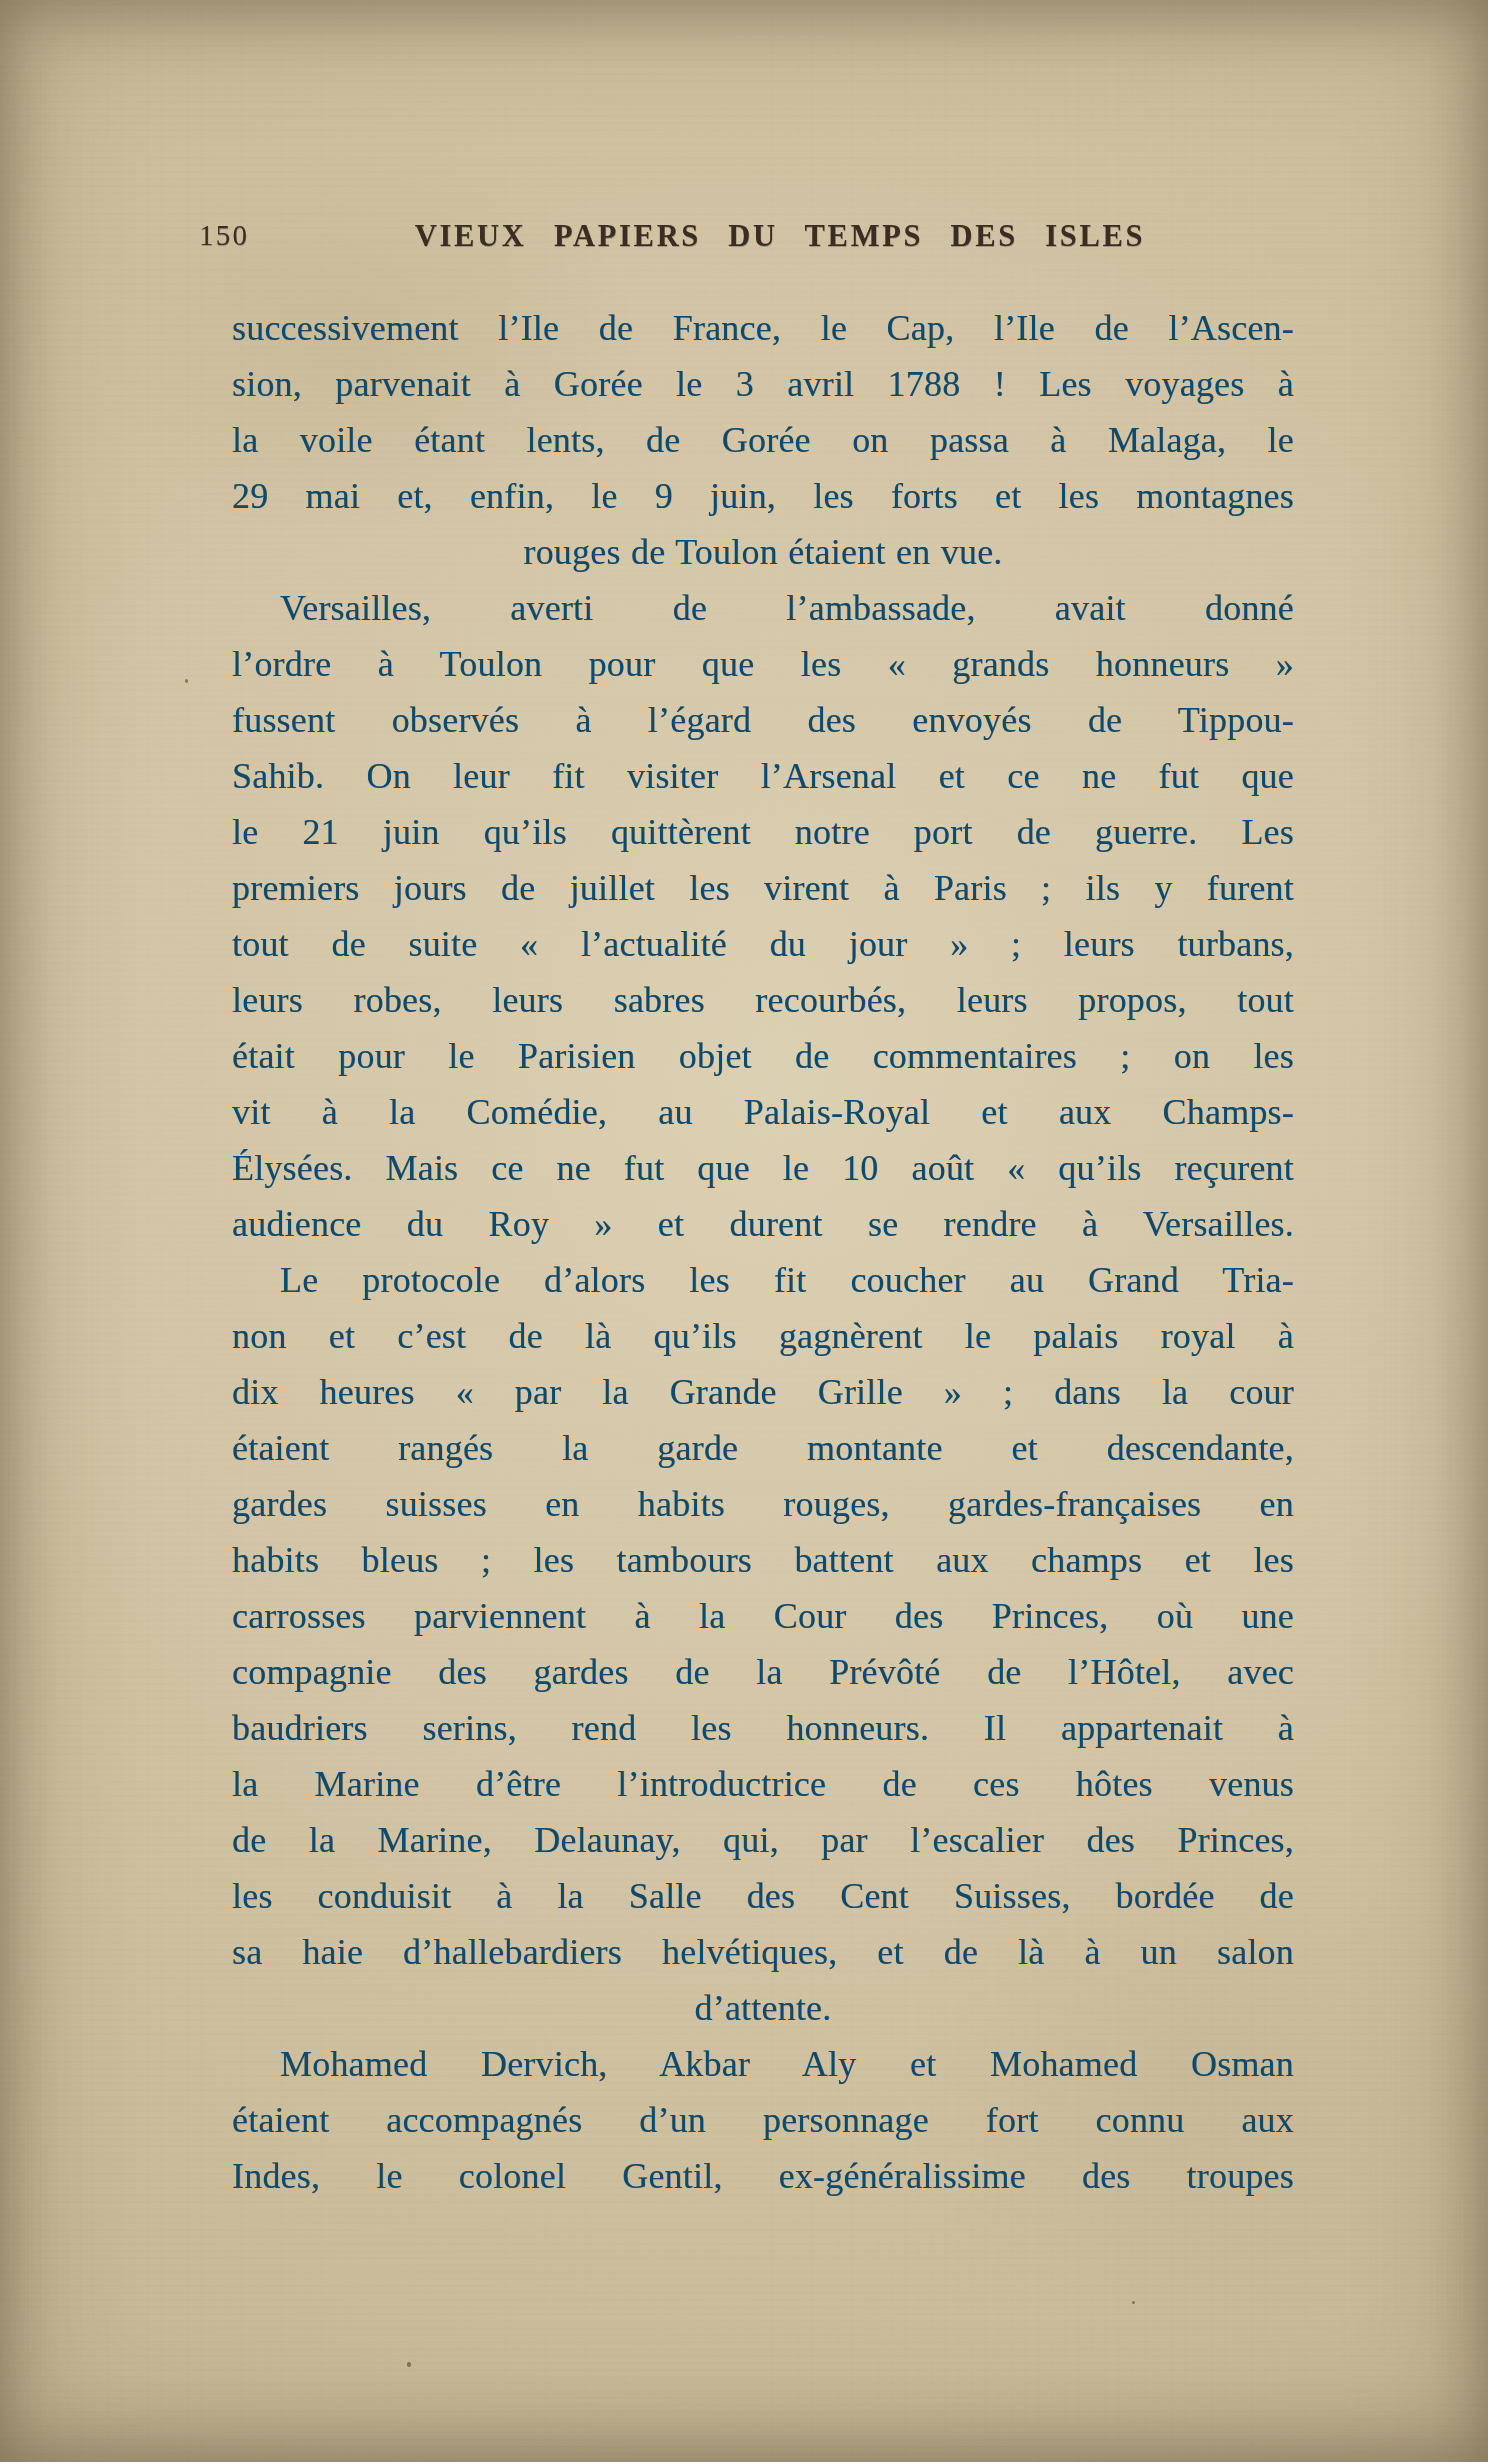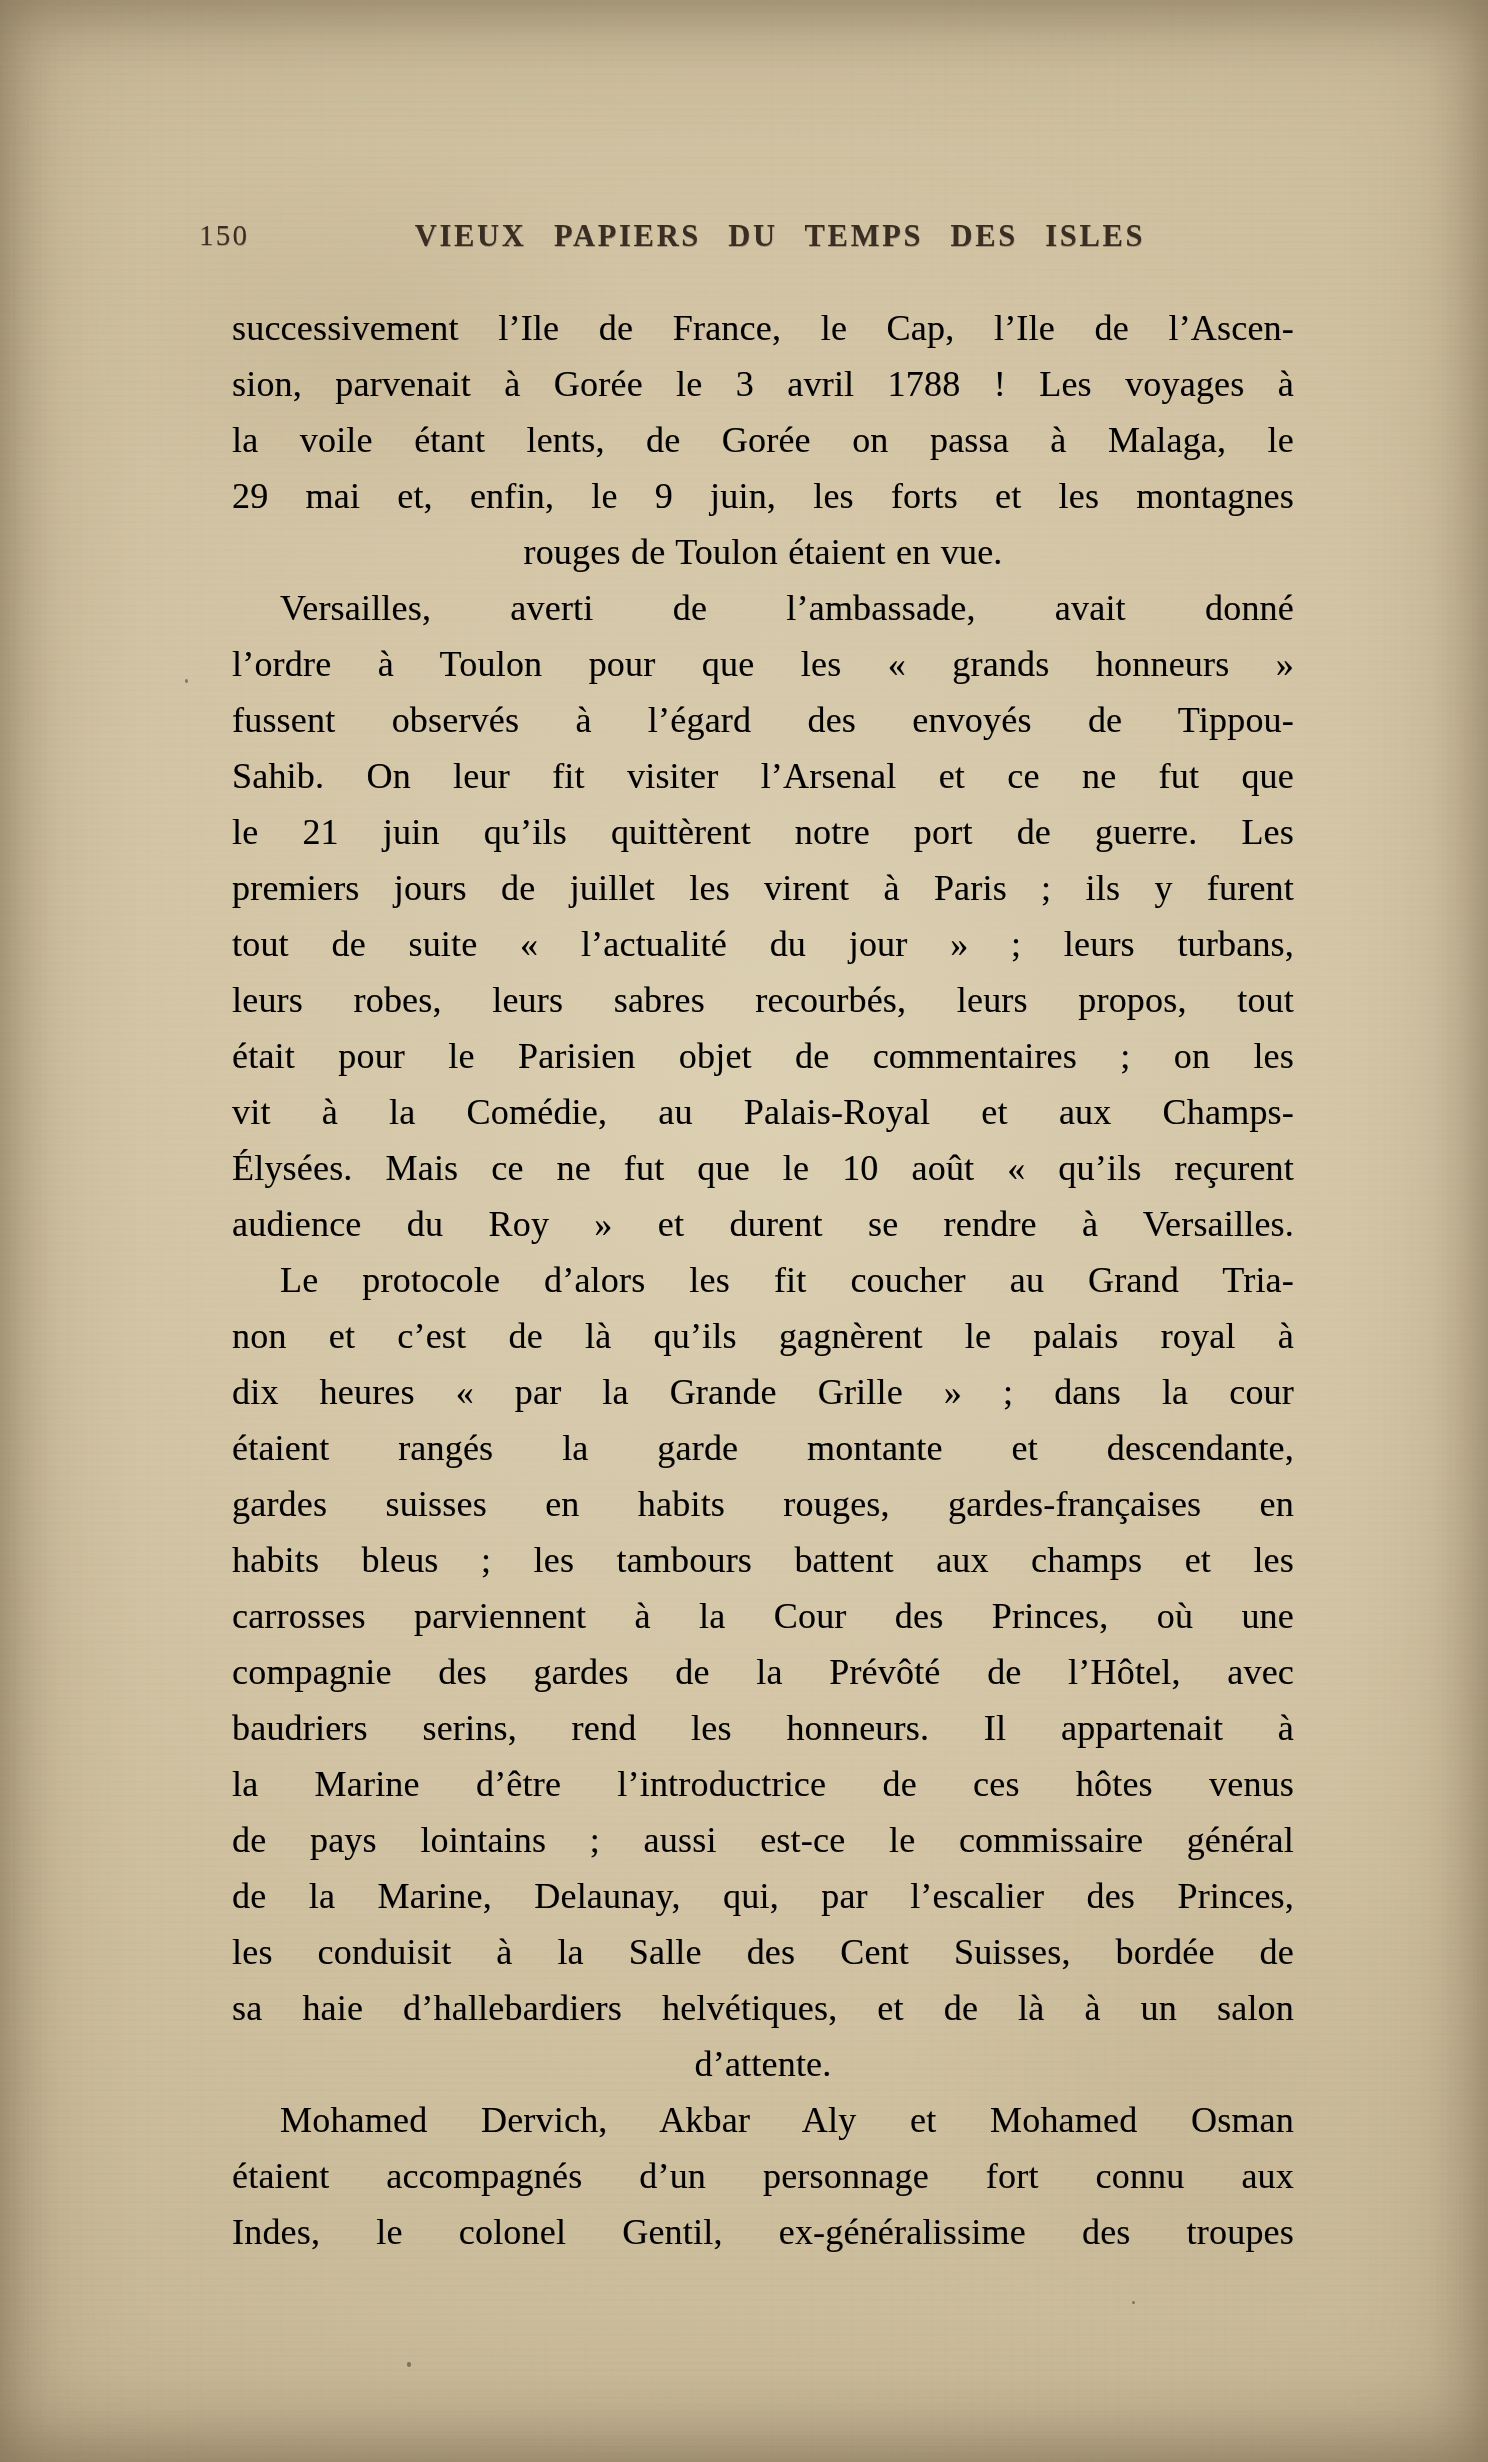--- a/index.html
+++ b/index.html
@@ -76,21 +76,21 @@
     font-weight: bold;
   }
   .text-block {
     position: absolute;
     left: 0;
     top: 87px; 
     width: 1062px;
     font-size: 36px;
     letter-spacing: 0.2px;
     word-spacing: 1.2px;
-    color: #000000;
+    color: #0c4a6e;
     text-shadow:
       0.4px 0.4px 0 rgba(62,49,38,0.28),
       -0.3px 0 0 rgba(62,49,38,0.14);
   }
   .paragraph { margin: 0; }
   .line {
     height: 56px;
     line-height: 56px;
     white-space: normal;
     text-align: center;
@@ -142,21 +142,20 @@
         <div class="line indent just">Le protocole d’alors les fit coucher au Grand Tria-</div>
         <div class="line just">non et c’est de là qu’ils gagnèrent le palais royal à</div>
         <div class="line just">dix heures « par la Grande Grille » ; dans la cour</div>
         <div class="line just">étaient rangés la garde montante et descendante,</div>
         <div class="line just">gardes suisses en habits rouges, gardes-françaises en</div>
         <div class="line just">habits bleus ; les tambours battent aux champs et les</div>
         <div class="line just">carrosses parviennent à la Cour des Princes, où une</div>
         <div class="line just">compagnie des gardes de la Prévôté de l’Hôtel, avec</div>
         <div class="line just">baudriers serins, rend les honneurs. Il appartenait à</div>
         <div class="line just">la Marine d’être l’introductrice de ces hôtes venus</div>
-        <div class="line just">de pays lointains ; aussi est-ce le commissaire général</div>
         <div class="line just">de la Marine, Delaunay, qui, par l’escalier des Princes,</div>
         <div class="line just">les conduisit à la Salle des Cent Suisses, bordée de</div>
         <div class="line just">sa haie d’hallebardiers helvétiques, et de là à un salon</div>
         <div class="line">d’attente.</div>
       </div>
       <div class="paragraph">
         <div class="line indent just">Mohamed Dervich, Akbar Aly et Mohamed Osman</div>
         <div class="line just">étaient accompagnés d’un personnage fort connu aux</div>
         <div class="line just">Indes, le colonel Gentil, ex-généralissime des troupes</div>
       </div>

